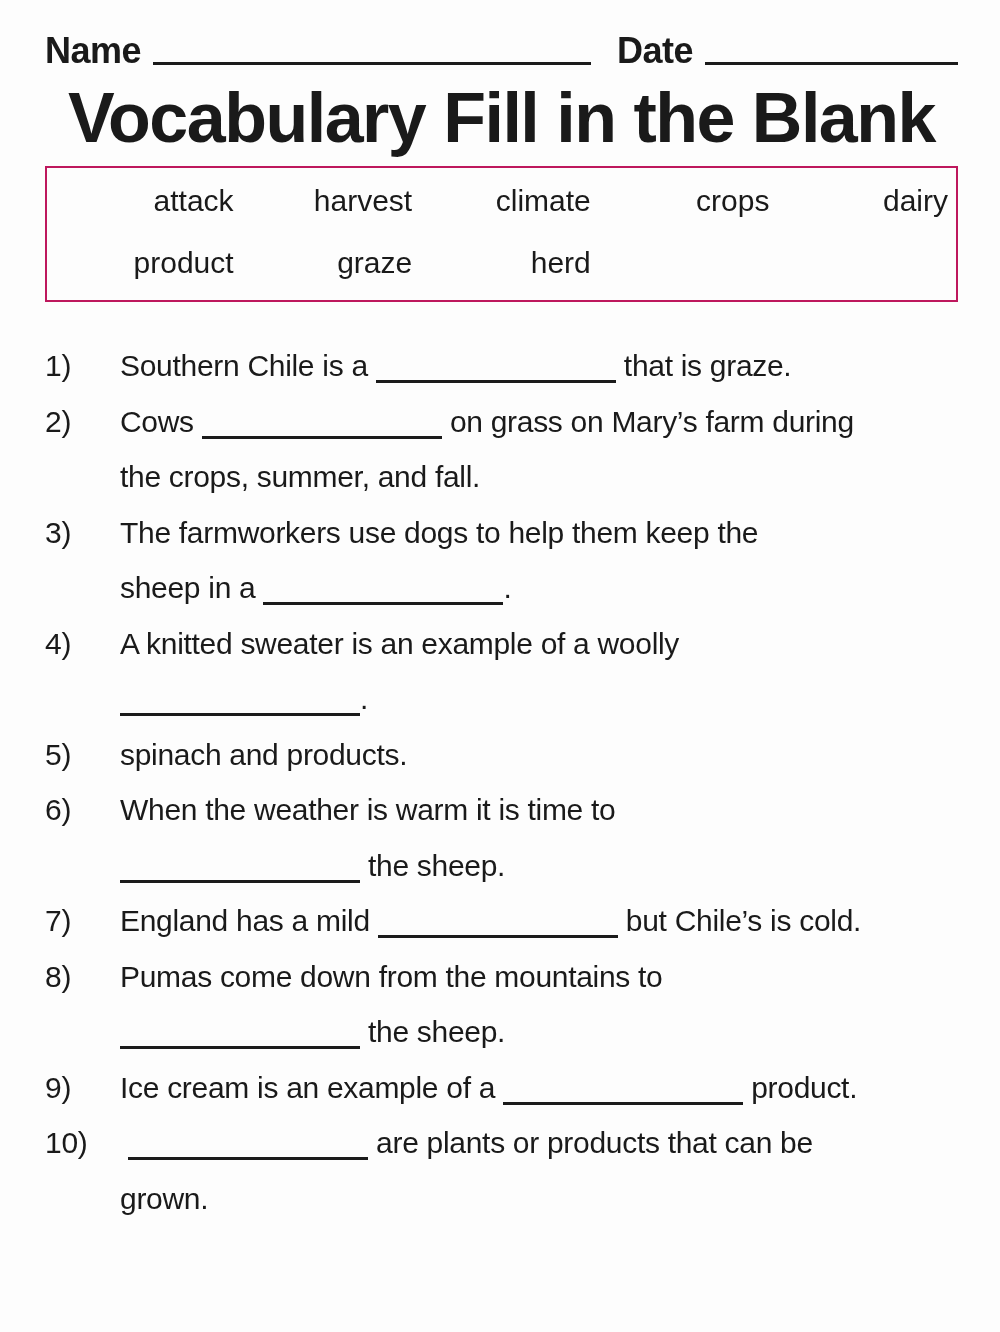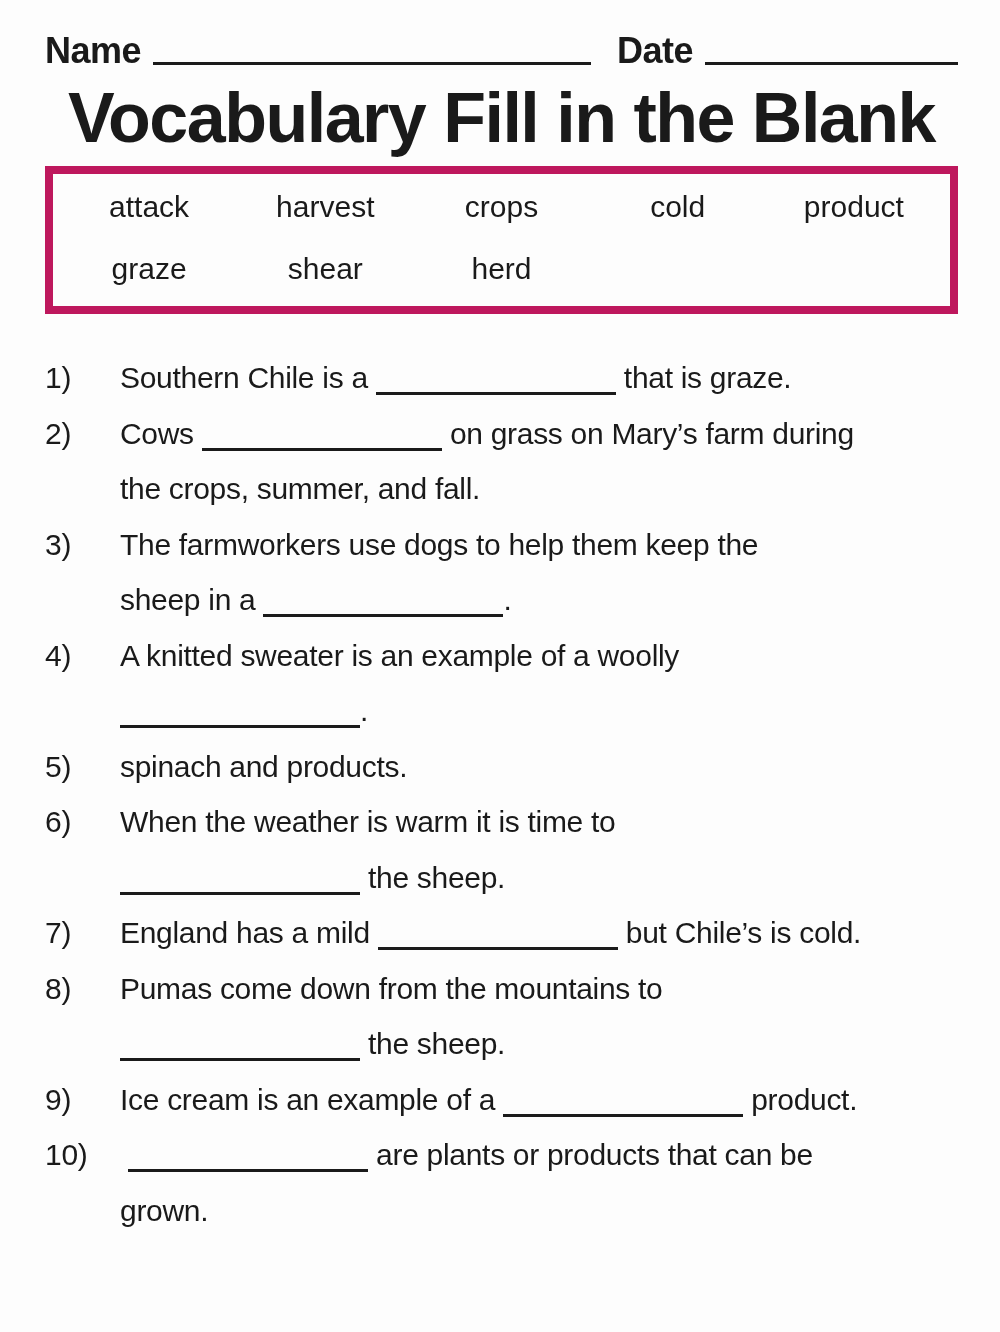--- a/index.html
+++ b/index.html
@@ -42,29 +42,29 @@
     text-align: center;
     font-size: 70px;
     line-height: 64px;
     font-weight: 700;
     letter-spacing: -1.5px;
   }
 
   
   .word-bank {
     margin-top: 16px;
-    border: 8px solid #be185d;
+    border: 2px solid #be185d;
     background: #fdfdfd;
     display: grid;
     grid-template-columns: repeat(5, 1fr);
     row-gap: 28px;
     padding: 16px 8px 20px;
     font-size: 30px;
     line-height: 34px;
-    text-align: center;
+    text-align: right;
   }
   .wb-word { display: inline-block; }
 
   
   .questions {
     list-style: none;
     margin: 36px 0 0;
     padding: 0;
     font-size: 30px;
     line-height: 55.5px;
@@ -93,25 +93,25 @@
     <span class="hline name-line"></span>
     <span>Date</span>
     <span class="hline date-line"></span>
   </div>
 
   <h1 class="title">Vocabulary Fill in the Blank</h1>
 
   <div class="word-bank" id="word-bank">
       <span class="wb-word">attack</span>
       <span class="wb-word">harvest</span>
+      <span class="wb-word">climate</span>
       <span class="wb-word">crops</span>
-      <span class="wb-word">cold</span>
+      <span class="wb-word">dairy</span>
       <span class="wb-word">product</span>
       <span class="wb-word">graze</span>
-      <span class="wb-word">shear</span>
       <span class="wb-word">herd</span>
     </div>
 
   <ol class="questions" id="questions">
       <li class="question">
         <span class="qnum">1)</span>
         <div class="qbody">
           <div class="qline"><span class="qtext">Southern Chile is a </span><span class="blank"></span><span class="qtext"> that is graze.</span></div>
         </div>
       </li>

